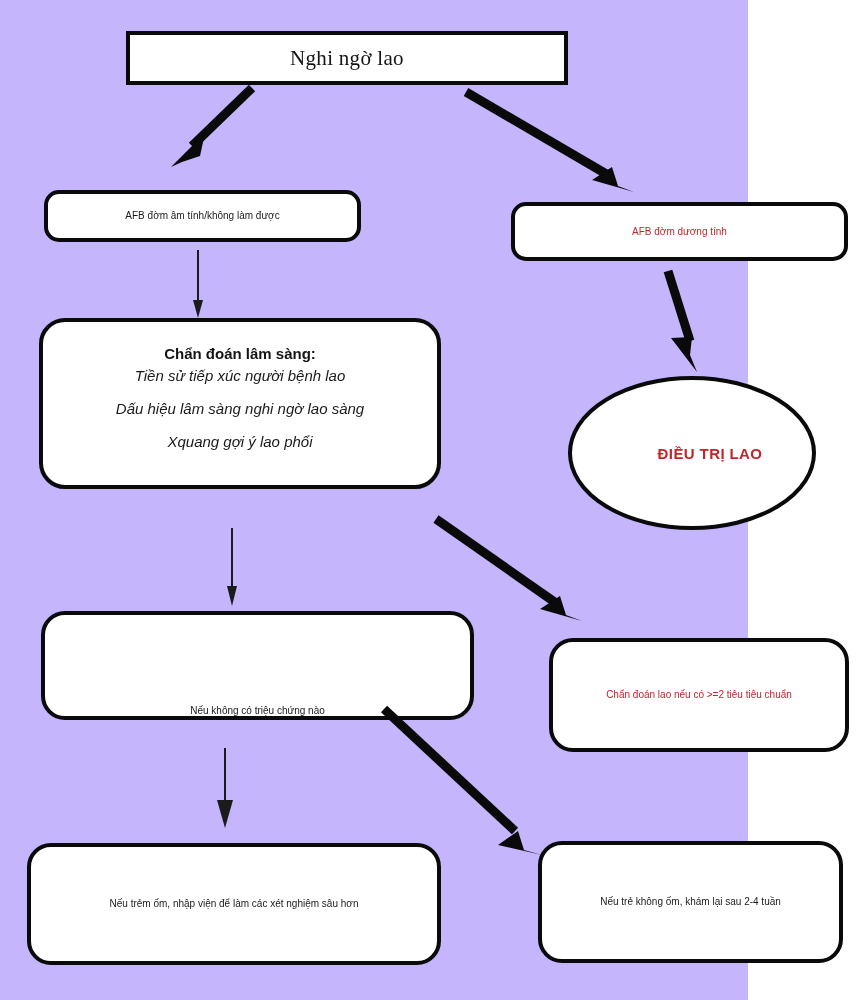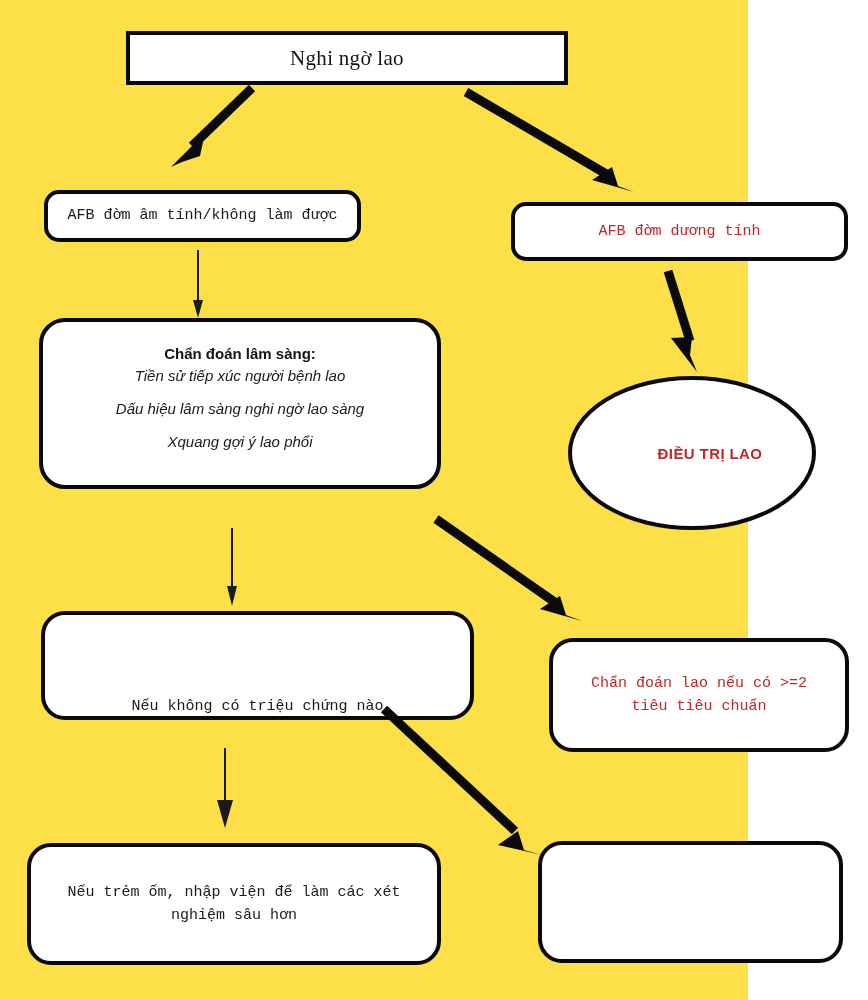--- a/index.html
+++ b/index.html
@@ -10,21 +10,21 @@
   body {
     width: 868px;
     height: 1000px;
     font-family: "Liberation Sans", sans-serif;
     overflow: hidden;
   }
   #flowchart-root {
     position: relative;
     width: 748px;
     height: 1000px;
-    background: #fde047;
+    background: #c4b5fd;
   }
   svg.chart-svg {
     position: absolute;
     top: 0;
     left: 0;
     width: 868px;
     height: 1000px;
   }
   .node-shape-rect {
     fill: #ffffff;
@@ -62,22 +62,22 @@
     box-sizing: border-box;
     pointer-events: none;
   }
   .txt-serif {
     font-family: "Liberation Serif", serif;
     font-size: 21px;
     color: #141414;
     letter-spacing: 0.3px;
   }
   .txt-sans {
-    font-family: Liberation Mono, monospace;
-    font-size: 15px;
+    font-family: Liberation Sans, sans-serif;
+    font-size: 10px;
     color: #1a1a1a;
     line-height: 1.55;
   }
   .txt-red {
     color: #c0262b;
   }
   .diag-head {
     font-family: "Liberation Sans", sans-serif;
     font-size: 15px;
     font-weight: bold;
@@ -197,14 +197,17 @@
   </div>
 
   <div class="node-label" style="left:551px; top:640px; width:296px; height:110px; padding:0 22px;text-align:center;">
     <span class="txt-sans txt-red">Chẩn đoán lao nếu có &gt;=2 tiêu tiêu chuẩn</span>
   </div>
 
   <div class="node-label" style="left:29px; top:845px; width:410px; height:118px; padding:0 26px;">
     <span class="txt-sans">Nếu trẻm ốm, nhập viện để làm các xét nghiệm sâu hơn</span>
   </div>
 
+  <div class="node-label" style="left:540px; top:843px; width:301px; height:118px; padding:0 22px;">
+    <span class="txt-sans">Nếu trẻ không ốm, khám lại sau 2-4 tuần</span>
+  </div>
 
 </div>
 
 </body></html>

